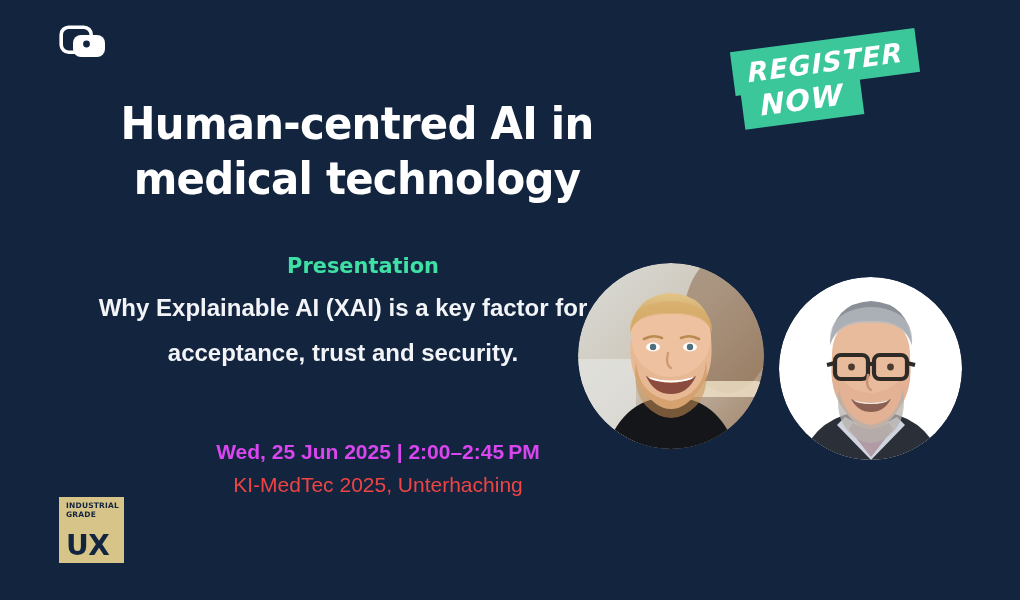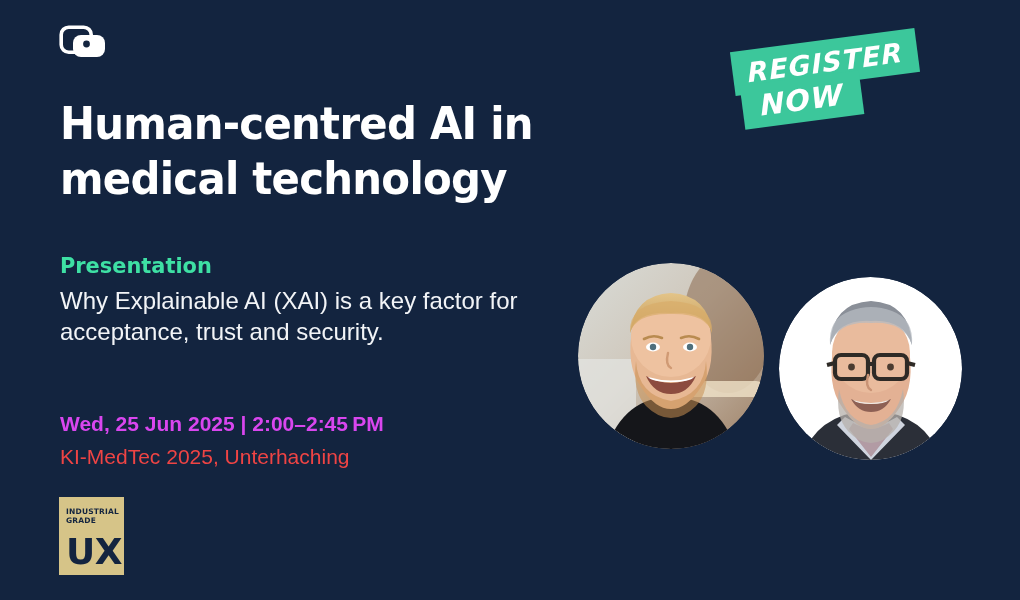--- a/index.html
+++ b/index.html
@@ -67,23 +67,24 @@
     line-height: 1;
     white-space: nowrap;
     transform: skewX(-4deg);
   }
   #badge-word-register { font-size: 27px; }
   #badge-word-now { font-size: 29px; }
 
   
   #content {
     position: absolute;
-    left: 60px;
+    left: 78px;
     top: 96px;
     width: 600px;
+    text-align: center;
   }
   #headline {
     color: #ffffff;
     font-family: "DejaVu Sans", sans-serif;
     font-weight: bold;
     font-size: 45px;
     line-height: 55px;
     letter-spacing: -0.8px;
     margin: 0;
     transform: scaleX(0.93);
@@ -95,22 +96,22 @@
     font-weight: bold;
     font-size: 22px;
     line-height: 28px;
     margin: 46px 0 0 0;
     transform: scaleX(0.95);
     transform-origin: left center;
   }
   #subhead {
     color: #f2f4f7;
     font-size: 24px;
-    line-height: 31px;
-    font-weight: 400;
+    line-height: 45px;
+    font-weight: 700;
     margin: 5px 0 0 0;
     max-width: 530px;
   }
   #event-line {
     color: #d946ef;
     font-size: 21px;
     line-height: 27px;
     font-weight: bold;
     margin: 63px 0 0 0;
   }
@@ -140,42 +141,42 @@
     width: 183px;
     height: 183px;
   }
 
   
   #ux-badge {
     position: absolute;
     left: 59px;
     top: 497px;
     width: 65px;
-    height: 78px;
+    height: 66px;
     background: #d6c488;
     display: flex;
     flex-direction: column;
     justify-content: center;
     align-items: flex-start;
     padding-left: 7px;
     box-sizing: border-box;
   }
   .ux-small {
     color: #13243f;
     font-family: "DejaVu Sans", sans-serif;
     font-weight: bold;
     font-size: 7.5px;
     line-height: 9.5px;
     letter-spacing: 0.2px;
   }
   #ux-big {
     color: #13243f;
     font-family: "DejaVu Sans", sans-serif;
     font-weight: bold;
-    font-size: 36px;
+    font-size: 28px;
     line-height: 28px;
     letter-spacing: -0.5px;
     margin-top: 12px;
   }
 </style>
 </head>
 <body>
 
 <div id="poster">
 

